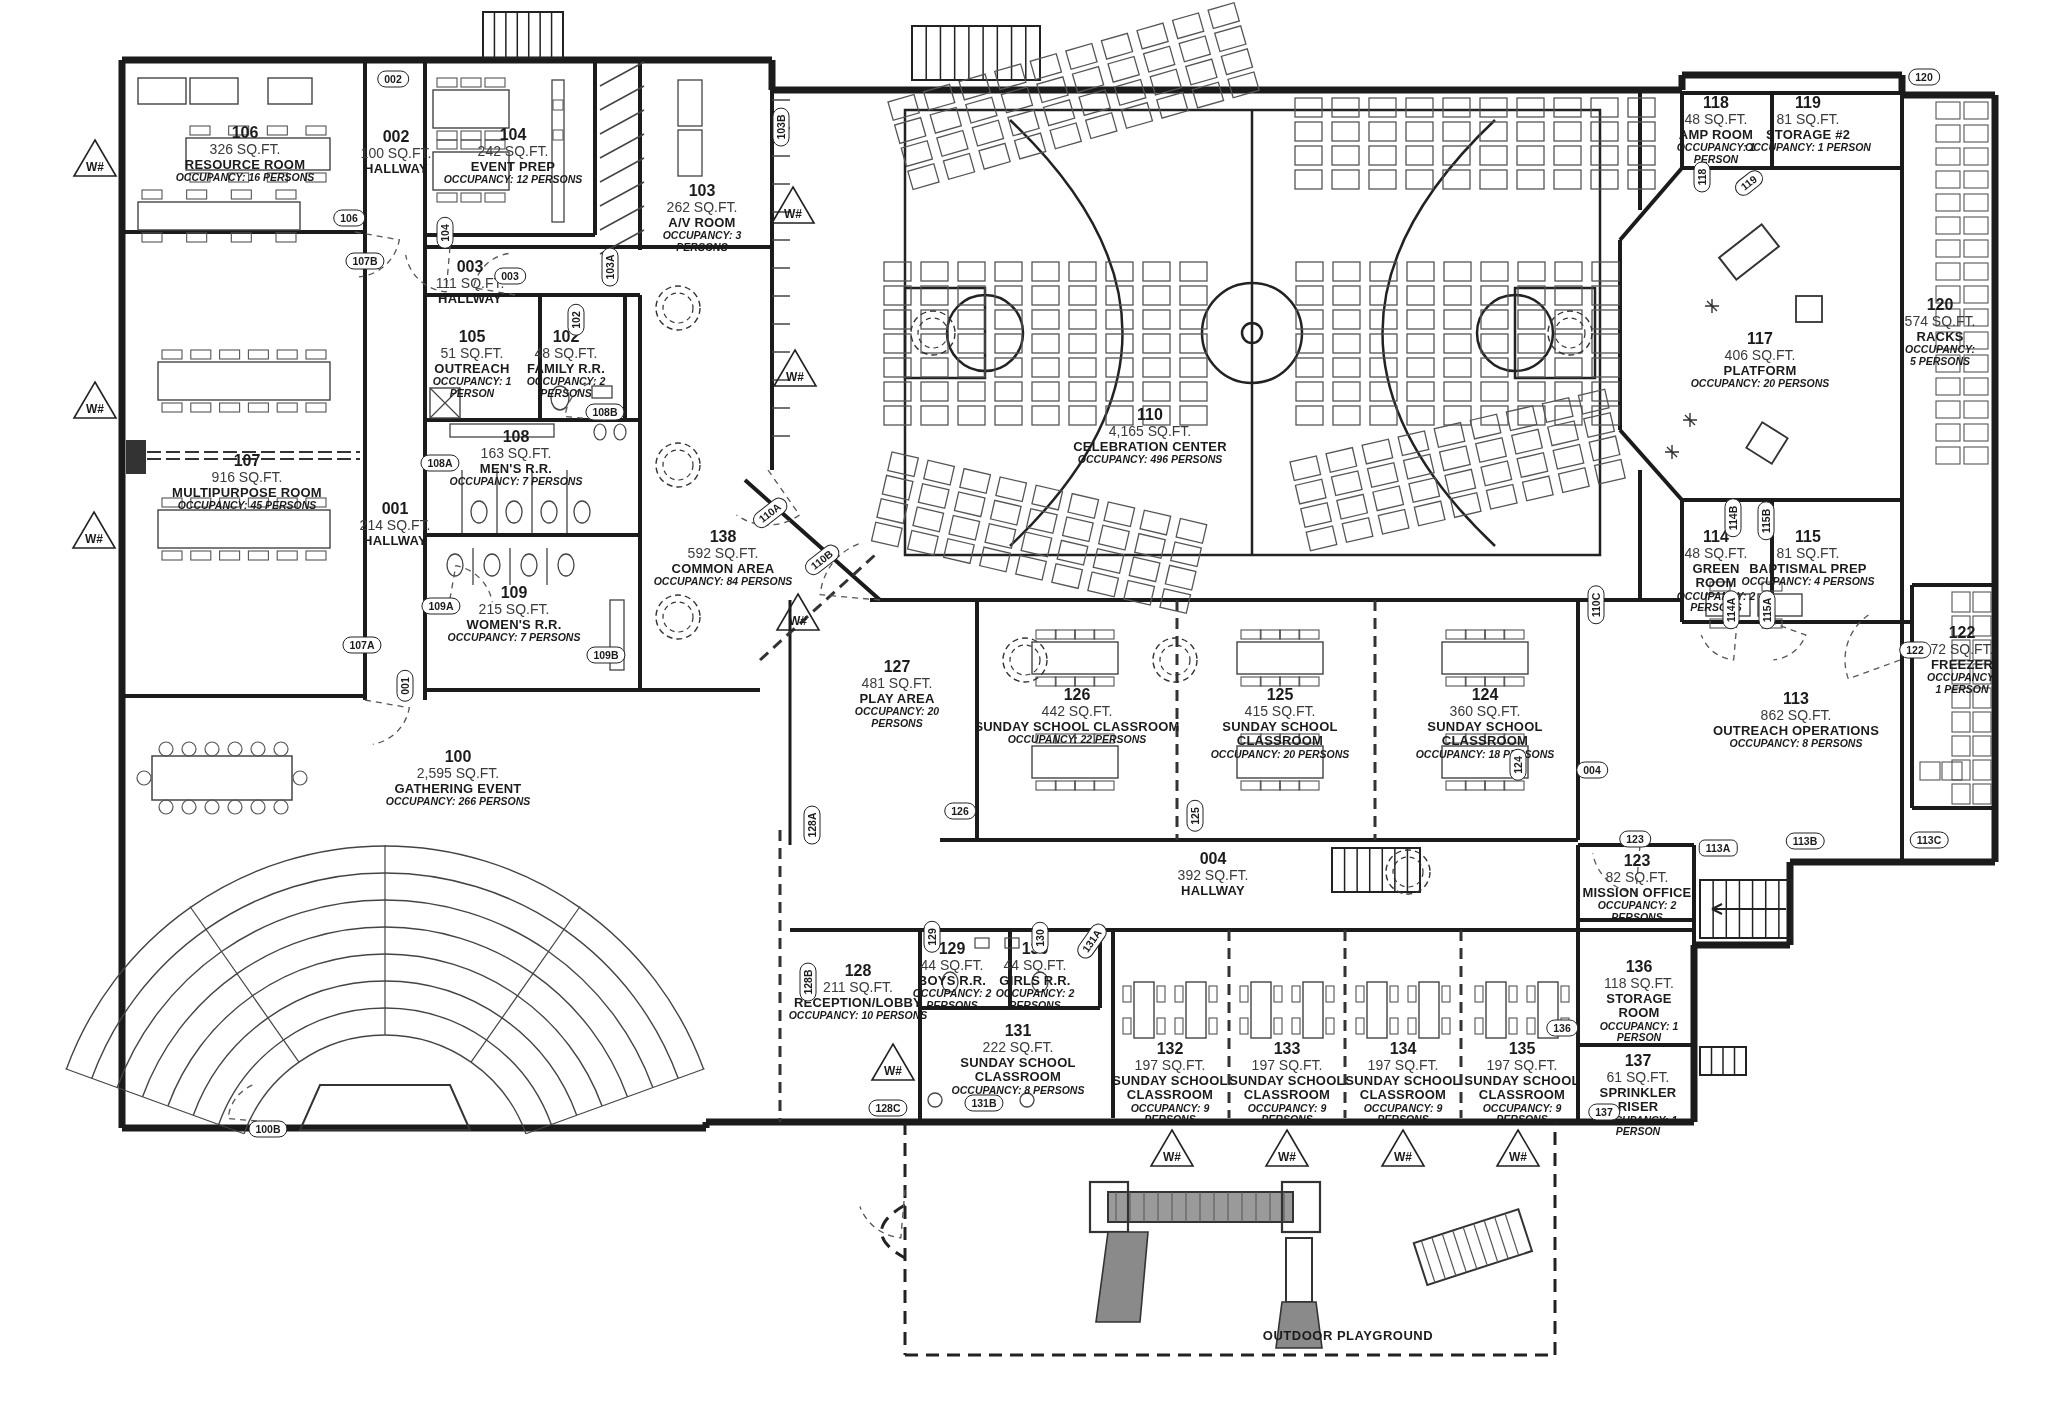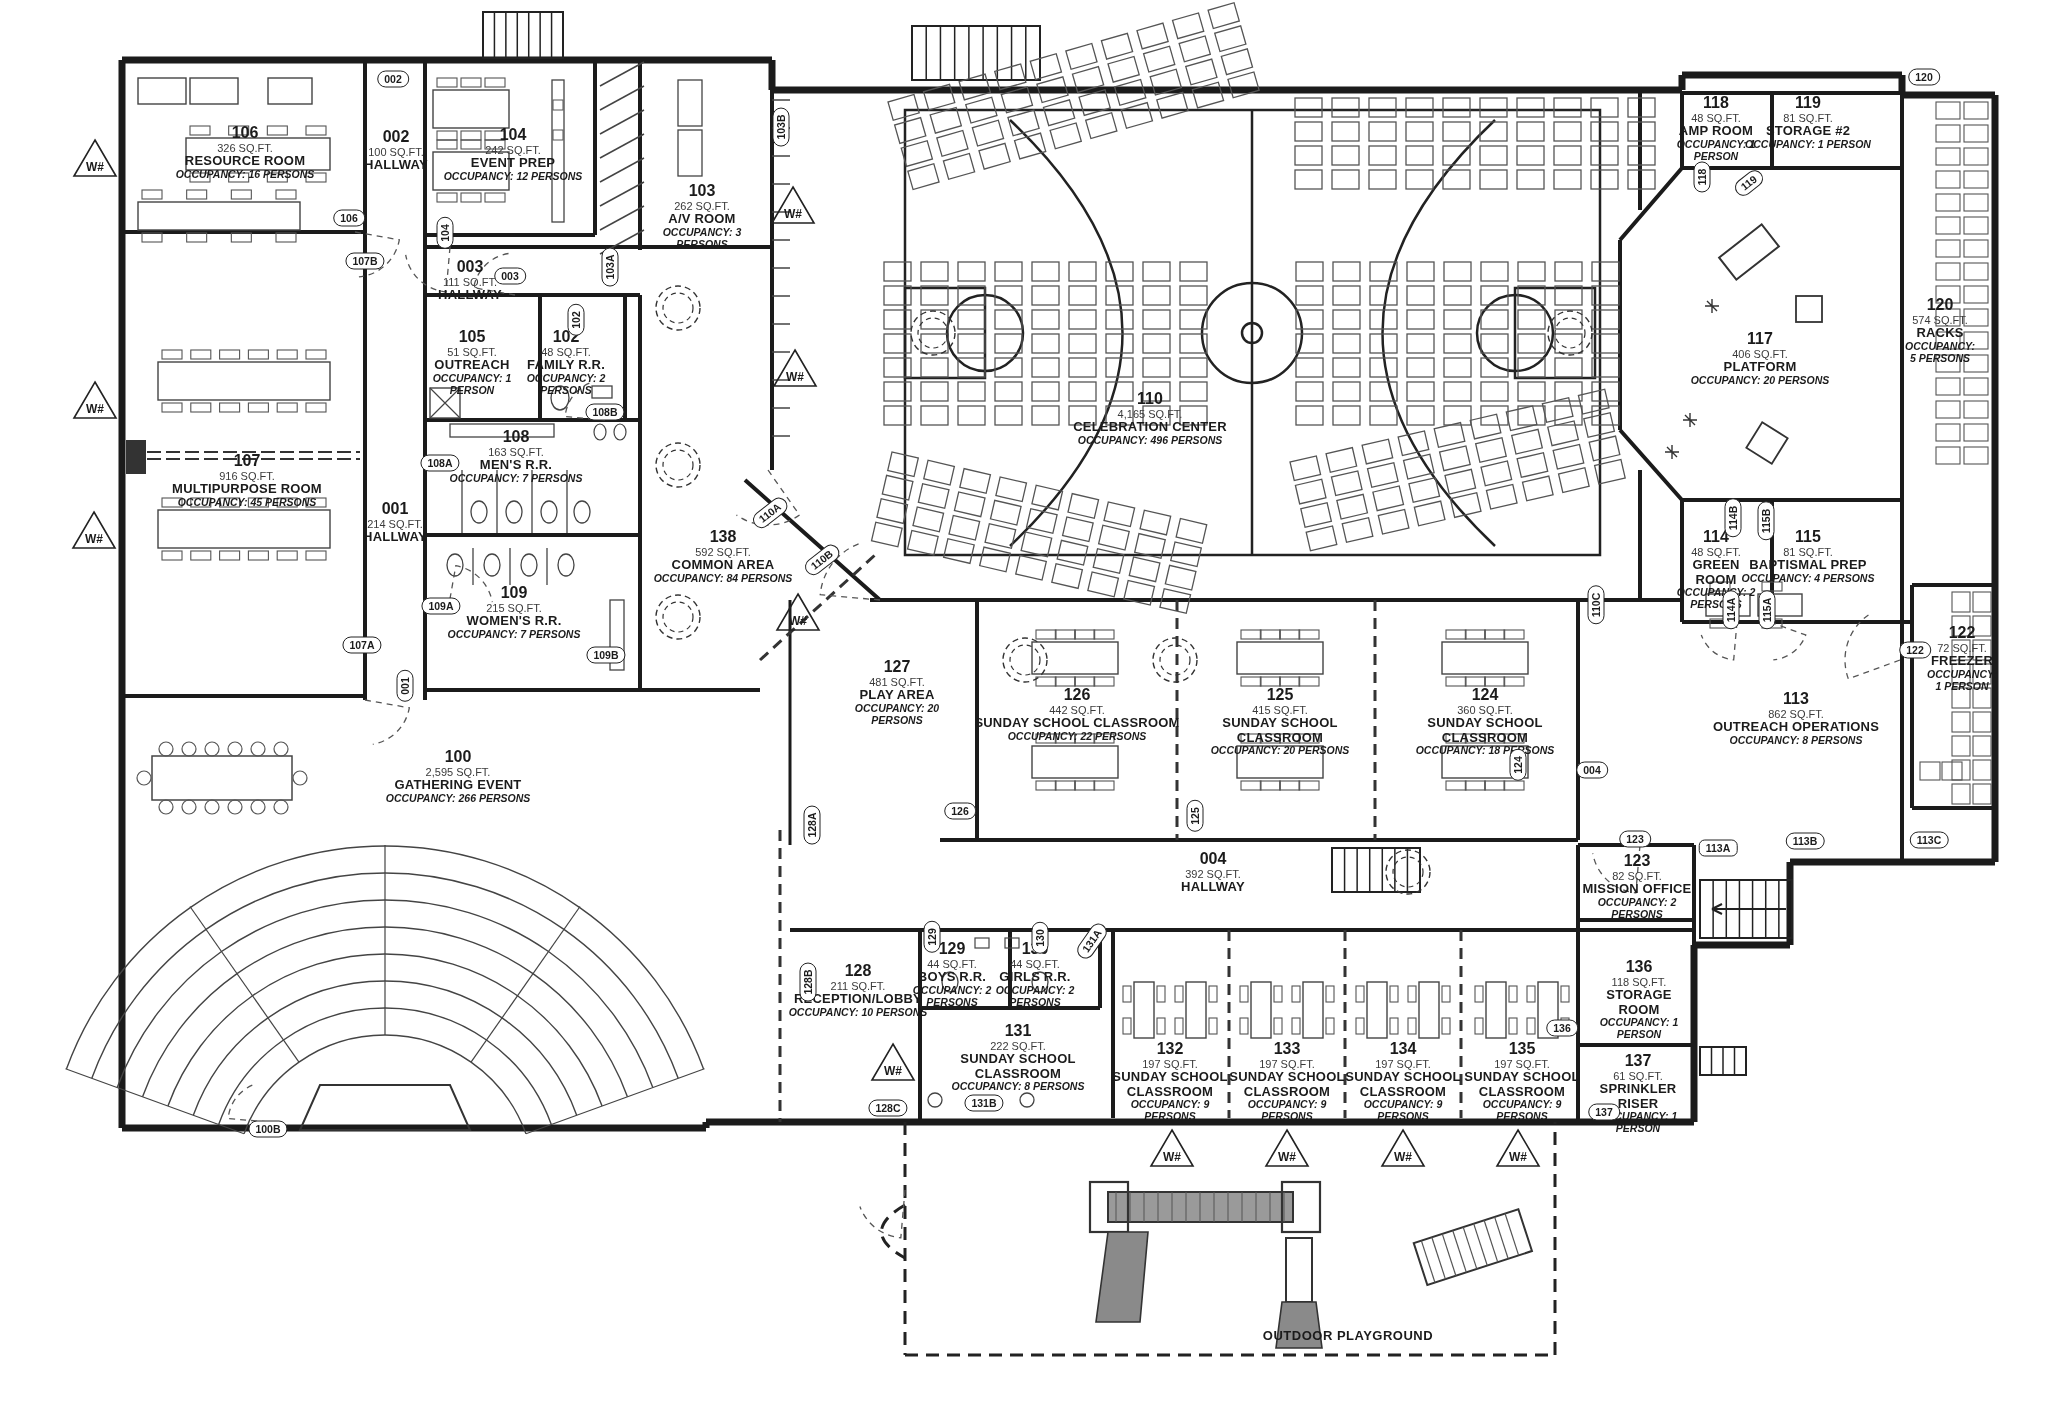--- a/index.html
+++ b/index.html
@@ -1,21 +1,21 @@
 <!DOCTYPE html>
 <html><head>
 <meta charset="utf-8">
 <style>
   html,body{margin:0;padding:0;background:#ffffff;}
   #plan{position:relative;width:2048px;height:1406px;background:#ffffff;overflow:hidden;
         font-family:"Liberation Sans", sans-serif;color:#1b1b1b;}
   #plan-svg{position:absolute;left:0;top:0;}
   .room-label{position:absolute;text-align:center;transform:translateX(-50%);line-height:1.12;}
   .rn{font-size:16px;font-weight:bold;}
-  .ra{font-size:11px;color:#3a3a3a;}
+  .ra{font-size:14px;color:#3a3a3a;}
   .rm{font-size:13px;font-weight:bold;letter-spacing:.2px;}
   .ro{font-size:10.5px;font-style:italic;font-weight:bold;}
   .door-tag{position:absolute;border:1.5px solid #222;border-radius:9px;background:#fff;
             padding:0 6px;font-size:10.5px;font-weight:bold;white-space:nowrap;line-height:15px;}
   .outdoor-label{position:absolute;transform:translateX(-50%);font-size:13px;font-weight:bold;letter-spacing:.5px;}
 </style>
 </head>
 <body>
 
 <div id="plan">
@@ -893,21 +893,21 @@
         <div class="ra">163 SQ.FT.</div>
         <div class="rm">MEN'S R.R.</div>
         <div class="ro">OCCUPANCY: 7 PERSONS</div>
       </div>
       <div class="room-label" style="left: 514px; top: 584px; width: 150px;">
         <div class="rn">109</div>
         <div class="ra">215 SQ.FT.</div>
         <div class="rm">WOMEN'S R.R.</div>
         <div class="ro">OCCUPANCY: 7 PERSONS</div>
       </div>
-      <div class="room-label" style="left: 1150px; top: 390px; width: 230px;">
+      <div class="room-label" style="left: 1150px; top: 406px; width: 230px;">
         <div class="rn">110</div>
         <div class="ra">4,165 SQ.FT.</div>
         <div class="rm">CELEBRATION CENTER</div>
         <div class="ro">OCCUPANCY: 496 PERSONS</div>
       </div>
       <div class="room-label" style="left: 1796px; top: 690px; width: 230px;">
         <div class="rn">113</div>
         <div class="ra">862 SQ.FT.</div>
         <div class="rm">OUTREACH OPERATIONS</div>
         <div class="ro">OCCUPANCY: 8 PERSONS</div>

